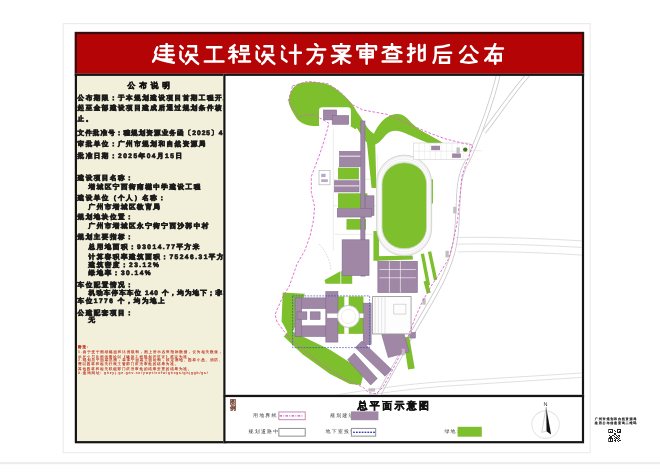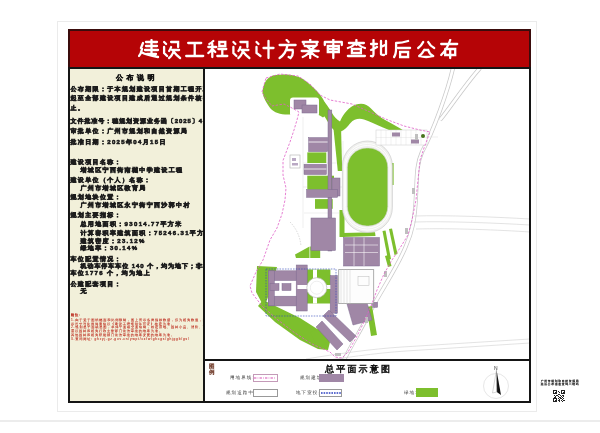--- a/index.html
+++ b/index.html
@@ -244,21 +244,21 @@
 <rect x="84" y="85" width="10" height="13" fill="#fff" stroke="#b0b0b0" stroke-width="0.6"></rect>
 <rect x="86" y="88" width="4" height="3" fill="#b9a8c4"></rect>
 <rect x="86" y="93" width="6" height="2.5" fill="#b9a8c4"></rect>
 
 <path d="M60,8 L74,4 L92,6 L104,14 L114,25 L124,30 L146,34 L164,42 L182,50 L198,56 L214,60 L224,62 L218,78 L214,90 L212,110 L210,130 L206,150 L202,165 L194,178 L186,190 L178,204 L171,220 L165,236 L158,252 L150,268 L142,282 L136,288 L129,287 L124,282 L106,274 L89,263 L72,250 L56,236 L46,223 L44,216 L50,202 L57,190 L64,170 L71,158 L76,144 L79,130 L80,118 L77,105 L77,90.5 L84,72 L88,60 L91,50 L93,42 L86,38 L78,34 L66,36 L60,29 L56,22 Z" fill="none" stroke="#e060c8" stroke-width="0.8" stroke-dasharray="2.4 1.5"></path>
 </svg>
 </div>
 
 <div class="abs" style="left:203px;top:359px;width:328px;height:44px;background:#fff;border:2px solid #151515">
  <div class="abs" style="left:4px;top:2px;width:8px;font-size:5.5px;letter-spacing:1px;color:#7b4a3a;line-height:6.2px;-webkit-text-stroke:0.4px #7b4a3a">图<br>例</div>
- <div class="abs" style="left:120px;top:1.5px;font-size:9px;font-weight:normal;letter-spacing:2.2px;color:#111;-webkit-text-stroke:0.5px #111">总平面示意图</div>
+ <div class="abs" style="left:120px;top:1.5px;font-size:9px;font-weight:bold;letter-spacing:2.2px;color:#111;-webkit-text-stroke:0.5px #111">总平面示意图</div>
 
  <div class="abs" style="left:25px;top:14px;font-size:4.5px;letter-spacing:1.1px;color:#333">用地界线:</div>
  <div class="abs" style="left:47.5px;top:12.5px;width:25px;height:8px;background:#fff;border:0.5px solid #c49ab8"></div>
  <svg class="abs" style="left:49px;top:15.5px" width="22" height="2" viewBox="0 0 22 2">
       <path d="M0,1 H22" stroke="#d74cb4" stroke-width="1.2" stroke-dasharray="2.4 1.2 0.7 1.2"></path>
     </svg>
  <div class="abs" style="left:95px;top:14px;font-size:4.5px;letter-spacing:1.1px;color:#333">规划建筑:</div>
  <div class="abs" style="left:114px;top:12.5px;width:25px;height:8px;background:#a087a6"></div>
 
  <div class="abs" style="left:21px;top:29px;font-size:4.5px;letter-spacing:1.1px;color:#333">规划道路中线:</div>

